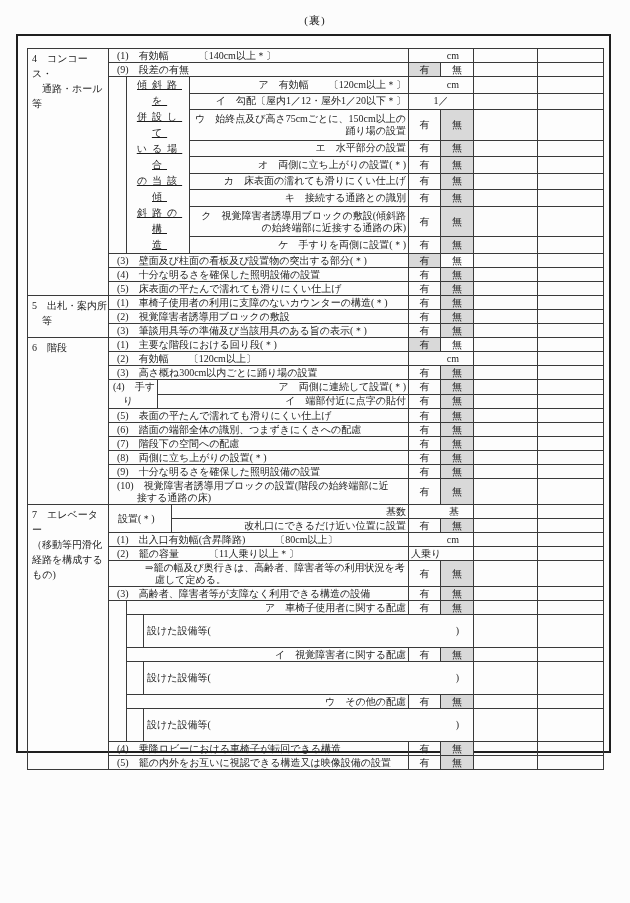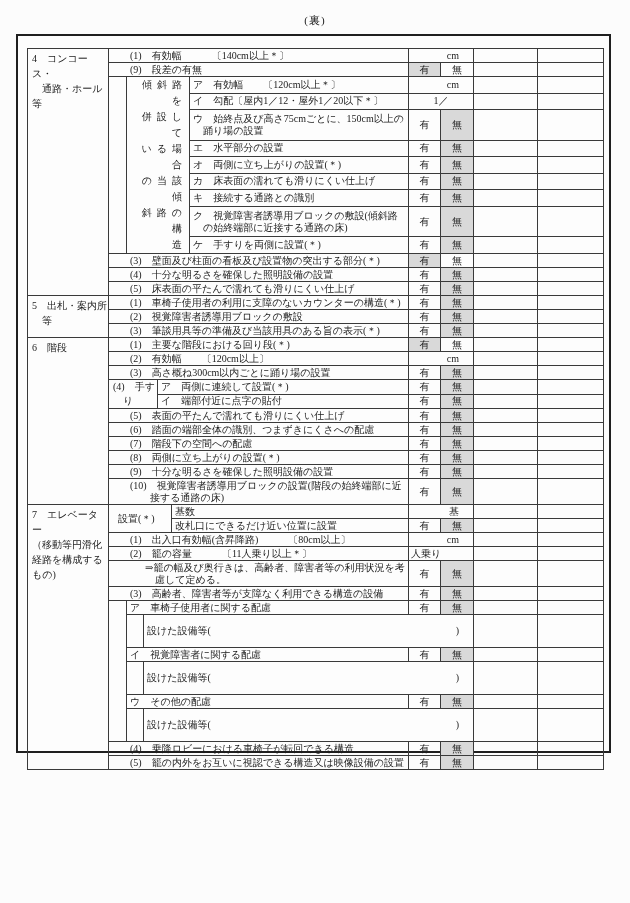--- a/index.html
+++ b/index.html
@@ -24,31 +24,31 @@
   td{
     border:1px solid #3a3a3a;
     font-size:10px;line-height:12px;
     padding:0 2px;overflow:hidden;box-sizing:border-box;
     white-space:pre-line;vertical-align:middle;
   }
   tr.h1{height:14px;margin-top:48px;}
   tr.h2{height:26px;}
   tr.h3{height:33px;}
   td.lab{vertical-align:top;padding:2px 1px 0 4px;line-height:15px;}
-  td.d{text-align:left;padding-left:21px;}
-  td.d2{text-align:left;padding-left:3px;}
+  td.d{text-align:left;padding-left:8px;}
+  td.d2{text-align:right;padding-left:3px;}
   td.note{padding-left:36px;}
   td.yn{text-align:center;padding:0;}
   td.sh{background:#d9d9d9;}
   td.u{text-align:right;padding-right:14px;padding-left:34px;}
   td.u2{text-align:left;padding-right:8px;}
   td.ctr{text-align:center;}
   td.slope{
-    text-align:right;padding-left:5px;letter-spacing:5px;
-    line-height:16px;vertical-align:middle;
+    text-align:center;padding-left:5px;letter-spacing:5px;
+    line-height:16px;vertical-align:middle;text-decoration:underline;
   }
   td.hand{text-align:left;padding-left:4px;line-height:14px;vertical-align:middle;}
   td.inst{text-align:left;padding-left:9px;}
   td.eq{position:relative;text-align:left;padding-left:3px;}
   td.eq .close{float:right;margin-right:12px;}
   td.c{background:transparent;}
 </style>
 </head>
 <body>
 

